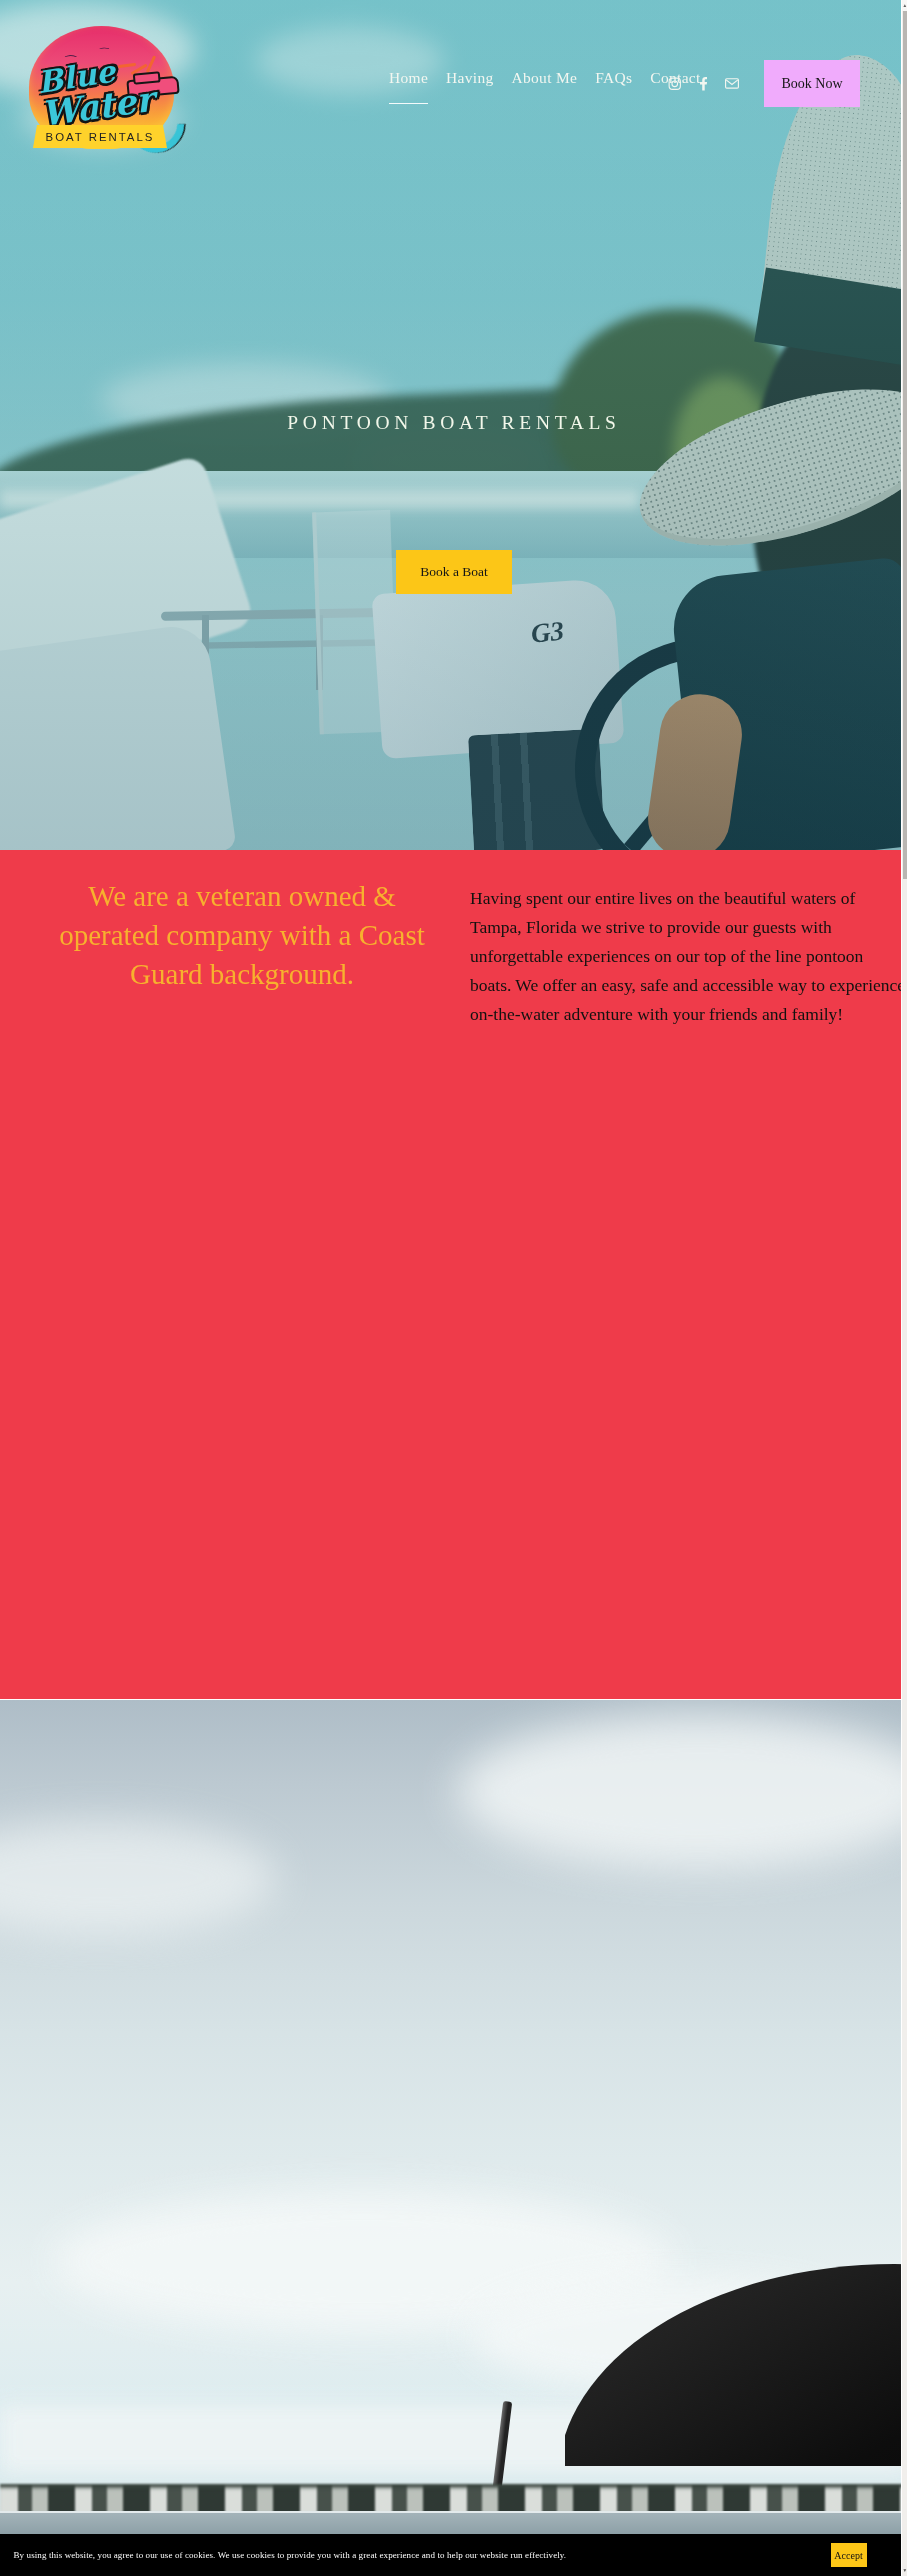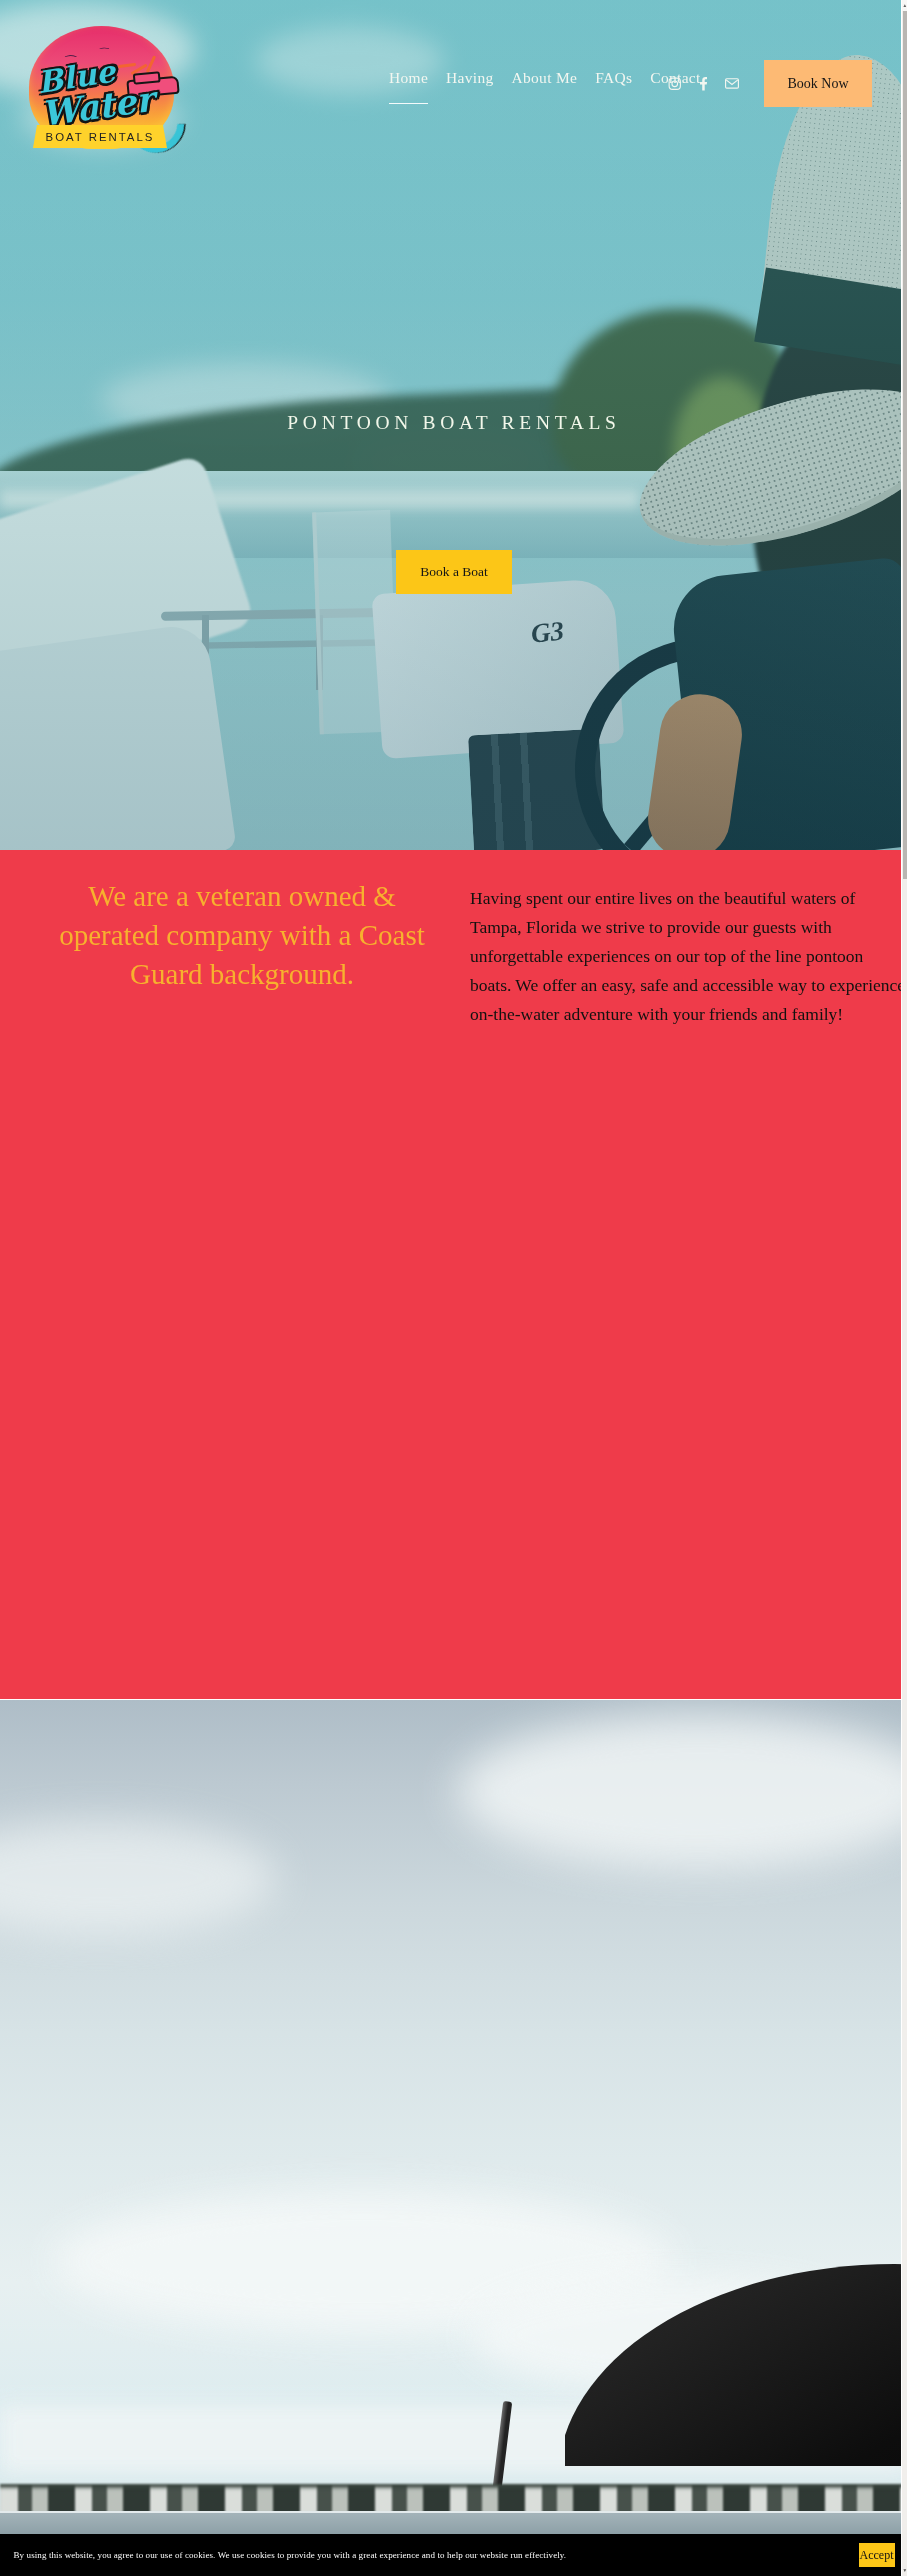--- a/index.html
+++ b/index.html
@@ -65,21 +65,21 @@
              background:linear-gradient(180deg,rgba(96,182,188,.30),rgba(62,142,152,.22) 55%,rgba(38,106,122,.30));}
 
   
   .site-header{position:absolute;left:0;top:0;width:908px;height:161px;z-index:10;}
   .nav{position:absolute;left:389px;top:69px;display:flex;gap:18px;align-items:flex-start;}
   .nav a{color:#f2f6f0;text-decoration:none;font-size:15.5px;letter-spacing:0.3px;
          padding-bottom:16px;border-bottom:1.3px solid transparent;}
   .nav a.active{border-bottom-color:rgba(255,255,255,.92);}
   .socials{position:absolute;left:668px;top:77px;display:flex;gap:18px;align-items:center;}
   .socials svg{display:block;}
-  .book-now{position:absolute;left:764px;top:60px;width:108px;height:47px;background:#fdba74;
+  .book-now{position:absolute;left:764px;top:60px;width:96px;height:47px;background:#f0abfc;
             color:#161616;font-size:14px;display:flex;align-items:center;justify-content:center;
             cursor:pointer;border:none;font-family:inherit;}
 
   
   .logo-badge{position:absolute;left:29px;top:24px;width:146px;height:128px;cursor:pointer;}
   .logo-circle{position:absolute;left:0;top:2px;width:145px;height:123px;
                border-radius:52% 52% 46% 46%;
                background:linear-gradient(180deg,#e62e6b 0%,#ed4a77 30%,#f4764f 55%,#f89c3c 70%,#ffd02b 92%);
                box-shadow:inset 0 -4px 9.4px rgba(255,210,60,.5);}
   .bird{position:absolute;color:#20123a;font-weight:bold;}
@@ -137,22 +137,22 @@
          filter:blur(1px);
          background-image:repeating-linear-gradient(90deg,rgba(232,235,232,.9) 0 17.5px,rgba(70,80,74,.95) 17.5px 32px,rgba(204,209,204,.85) 32px 48px,rgba(45,55,50,.95) 48px 75px);
          box-shadow:inset 0 5.4px 3.4px -2px #39443e;}
   .gallery-water{position:absolute;left:0;top:811px;width:908px;height:23px;
                  background:linear-gradient(180deg,#e3eaec 0 2px,#a3b3b9 2px,#8da0a7);}
 
   
   .cookie{position:absolute;left:0;top:2534px;width:908px;height:42px;background:#000;
           display:flex;align-items:center;padding:0 13.5px;box-sizing:border-box;z-index:40;}
   .cookie-msg{color:#fff;font-size:9px;flex:1;letter-spacing:0.1px;}
-  .cookie-accept{width:36px;height:24px;background:#fcc617;color:#111;font-size:12px;
-                 border:none;cursor:pointer;font-family:inherit;margin-right:0;
+  .cookie-accept{width:36px;height:24px;background:#fcc617;color:#111;font-size:10px;
+                 border:none;cursor:pointer;font-family:inherit;margin-right:28px;
                  display:flex;align-items:center;justify-content:center;}
 
   
   .scrollbar{position:absolute;left:901px;top:0;width:6.7px;height:2576px;background:#f1efec;
              border-left:0.7px solid #fff;box-sizing:border-box;z-index:50;}
   .sb-up{position:absolute;left:0;top:0;width:100%;height:10.8px;background:#f8f7f5;
          display:flex;align-items:center;justify-content:center;font-size:4.7px;color:#606060;cursor:pointer;}
   .sb-thumb{position:absolute;left:0.7px;top:11.4px;width:5.4px;height:868px;background:#b9b6b2;cursor:pointer;}
   .sb-down{position:absolute;left:0;bottom:0;width:100%;height:10.8px;
            display:flex;align-items:center;justify-content:center;font-size:4.7px;color:#555;cursor:pointer;}

